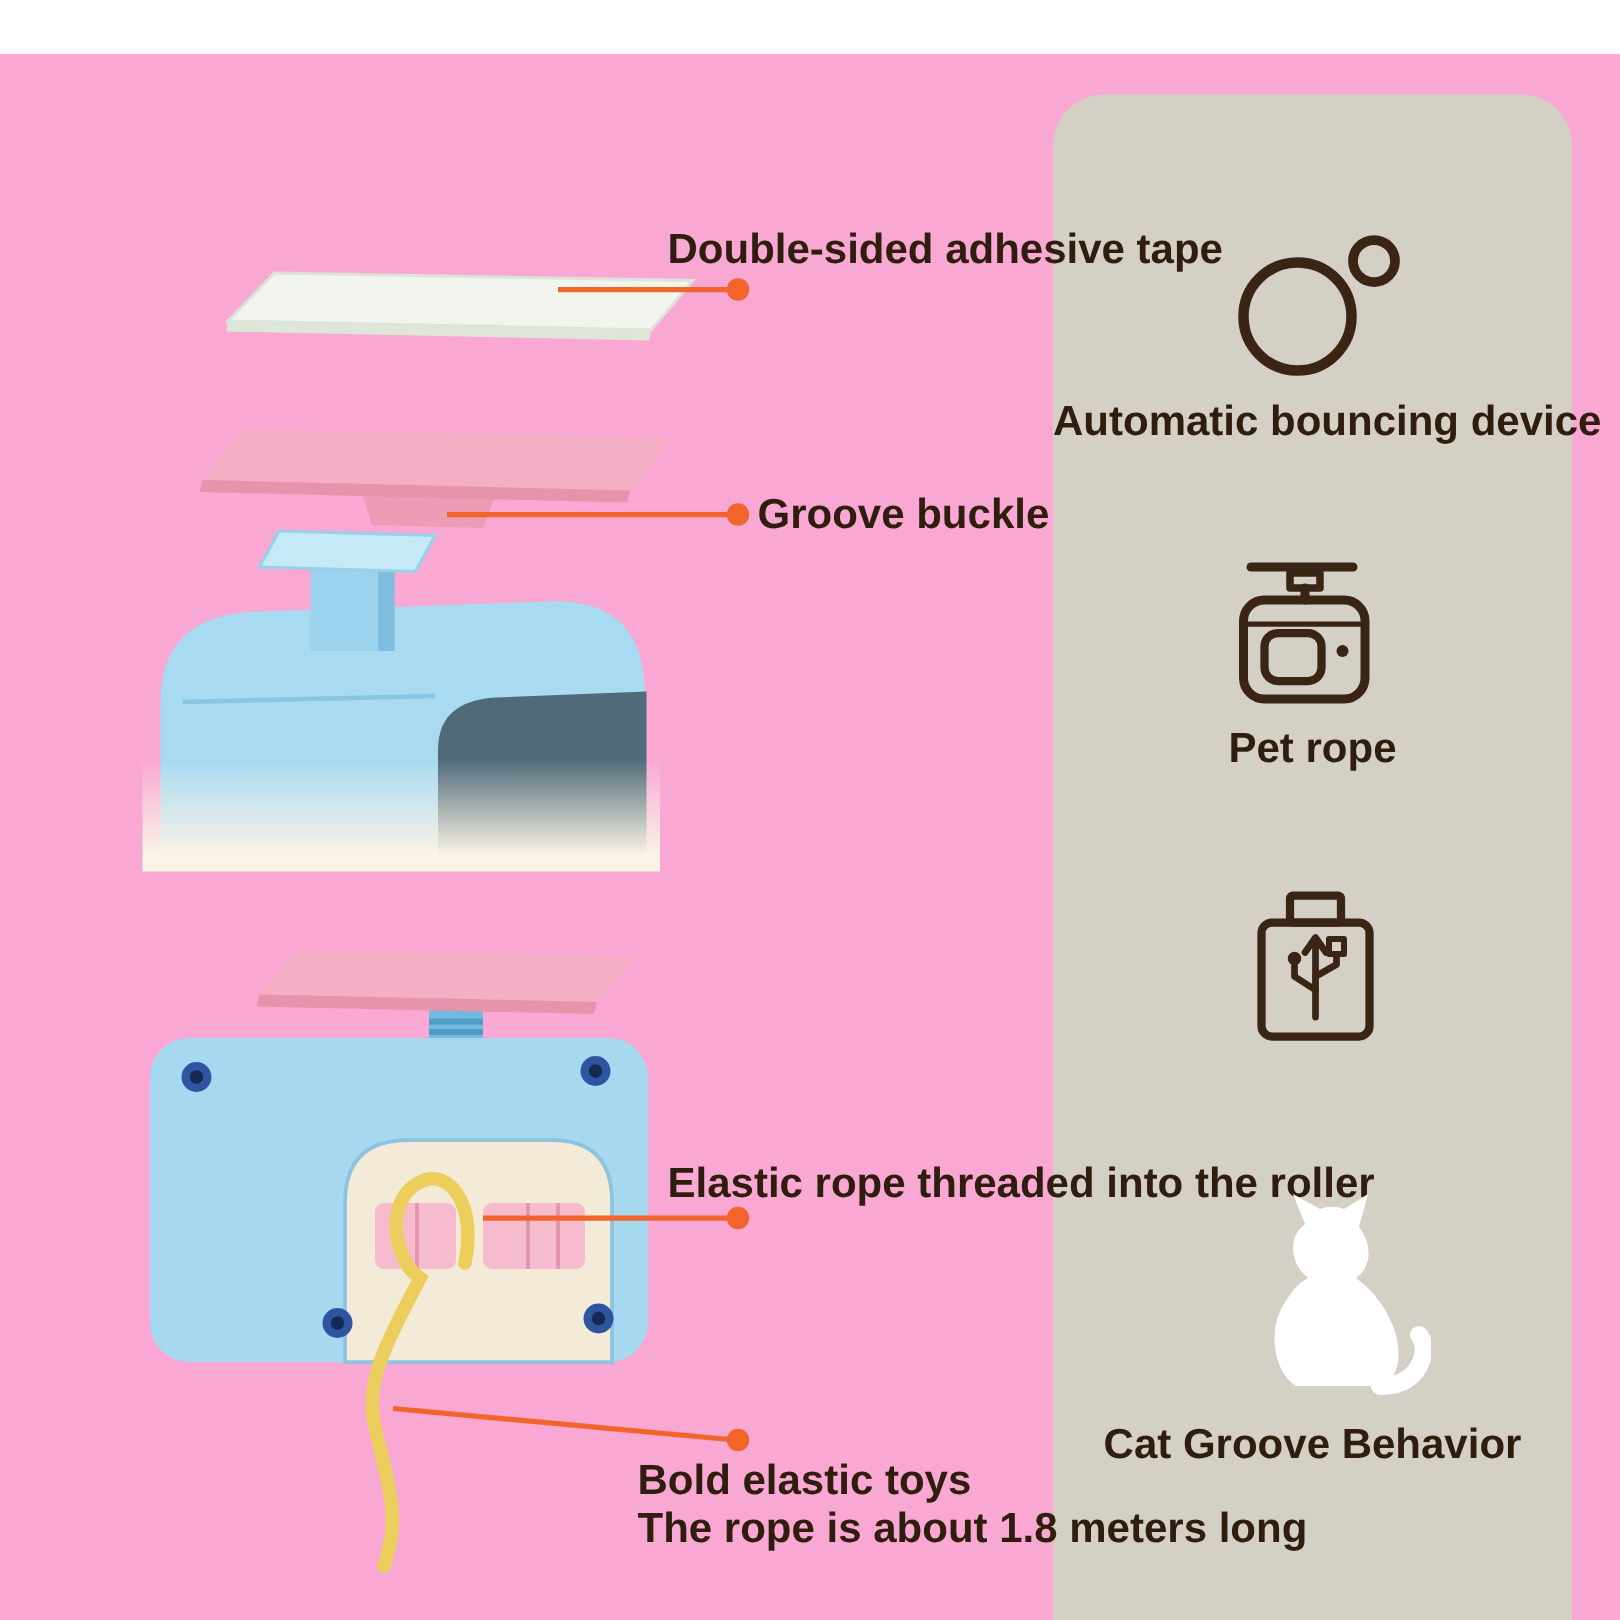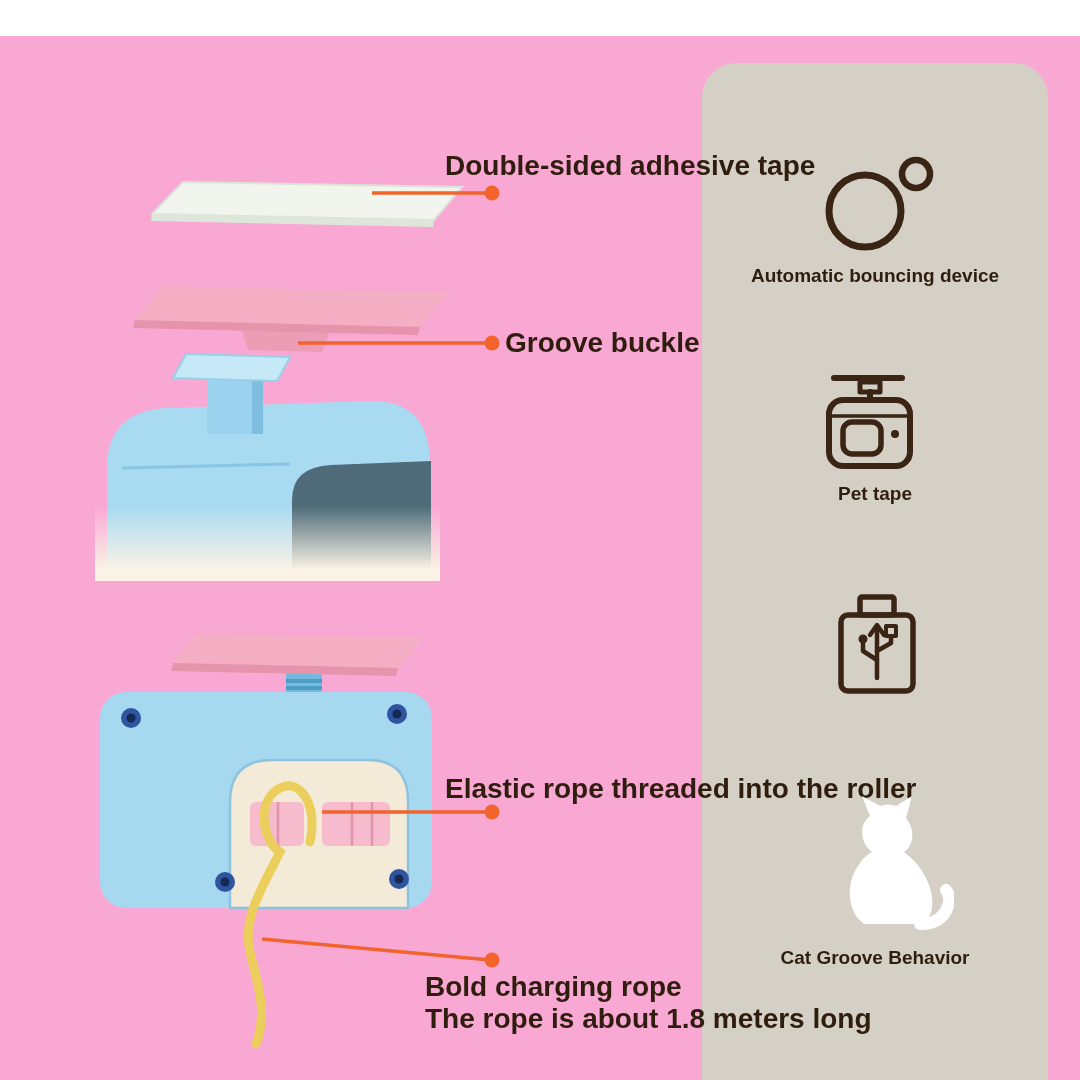--- a/index.html
+++ b/index.html
@@ -29,21 +29,21 @@
     font-size: 28px;
     line-height: 1.16;
     color: #2f1d0e;
     white-space: nowrap;
   }
   .feature-label {
     position: absolute;
     left: 702px; width: 346px;
     text-align: center;
     font-weight: 700;
-    font-size: 19px;
+    font-size: 28px;
     color: #2f1d0e;
     white-space: nowrap;
   }
   .feature-icon { position: absolute; }
 </style>
 </head>
 <body>
 
 <div class="canvas">
 
@@ -126,42 +126,42 @@
     </g>
   </svg>
 
   <div class="callout" style="left:445px; top:114px;">Double-sided adhesive tape</div>
 
   <div class="callout" style="left:505px; top:291px;">Groove buckle</div>
 
   <div class="callout" style="left:445px; top:737px;">Elastic rope threaded into the roller</div>
 
   <div class="callout" style="left:425px; top:935px;">
-    <div>Bold charging rope</div>
+    <div>Bold elastic toys</div>
     <div>The rope is about 1.8 meters long</div>
   </div>
 
   <svg class="feature-icon" style="left:818px; top:116px;" width="122" height="102" viewBox="0 0 122 102">
     <circle cx="47" cy="59" r="36" fill="none" stroke="#3a2414" stroke-width="7"></circle>
     <circle cx="98" cy="22" r="14" fill="none" stroke="#3a2414" stroke-width="6.5"></circle>
   </svg>
   <div class="feature-label" style="top:229px;">Automatic bouncing device</div>
 
   <svg class="feature-icon" style="left:822px; top:334px;" width="95" height="102" viewBox="0 0 95 102">
     <g fill="none" stroke="#3a2414" stroke-width="6" stroke-linecap="round" stroke-linejoin="round">
       <path d="M12,8 L80,8"></path>
       <rect x="38" y="12" width="20" height="10" stroke-width="5"></rect>
       <path d="M48,22 L48,30"></path>
       <rect x="7" y="30" width="81" height="66" rx="14"></rect>
       <path d="M10,46 L85,46" stroke-width="3.5"></path>
       <rect x="21" y="52" width="38" height="32" rx="9" stroke-width="5.5"></rect>
     </g>
     <circle cx="73" cy="64" r="4" fill="#3a2414"></circle>
   </svg>
-  <div class="feature-label" style="top:447px;">Pet tape</div>
+  <div class="feature-label" style="top:447px;">Pet rope</div>
 
   <svg class="feature-icon" style="left:834px; top:558px;" width="86" height="100" viewBox="0 0 86 100">
     <g fill="none" stroke="#3a2414" stroke-linecap="round" stroke-linejoin="round">
       <rect x="26" y="3" width="34" height="18" rx="2" stroke-width="5.5"></rect>
       <rect x="7" y="21" width="72" height="76" rx="7" stroke-width="5.5"></rect>
       <path d="M43,84 L43,33" stroke-width="4.5"></path>
       <path d="M36,41 L43,31 L50,41" stroke-width="4.5"></path>
       <path d="M43,66 L29,57 L29,50" stroke-width="4.5"></path>
       <path d="M43,57 L57,49 L57,43" stroke-width="4.5"></path>
       <rect x="52" y="32" width="10" height="10" stroke-width="4"></rect>

